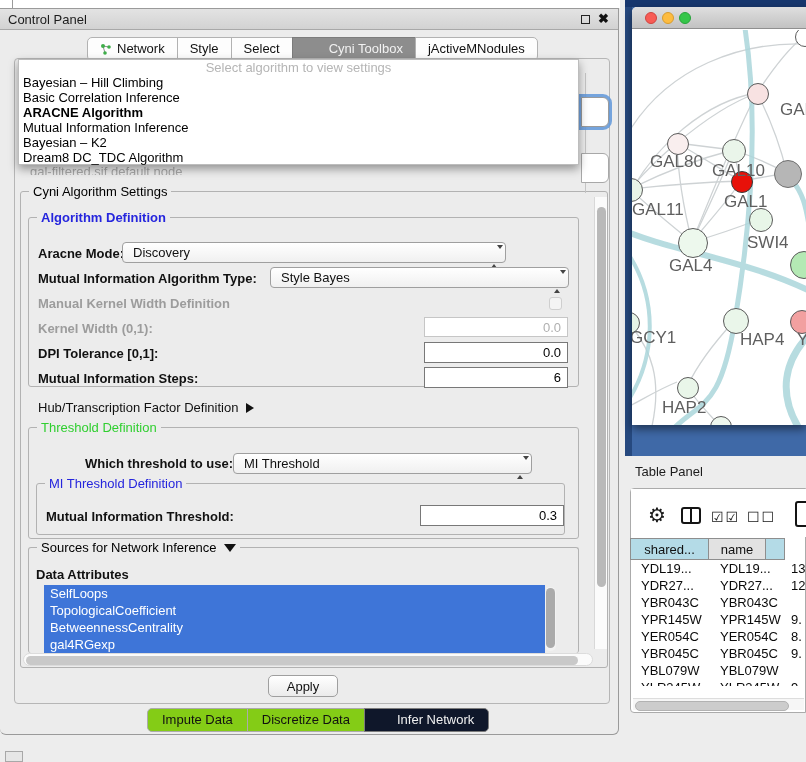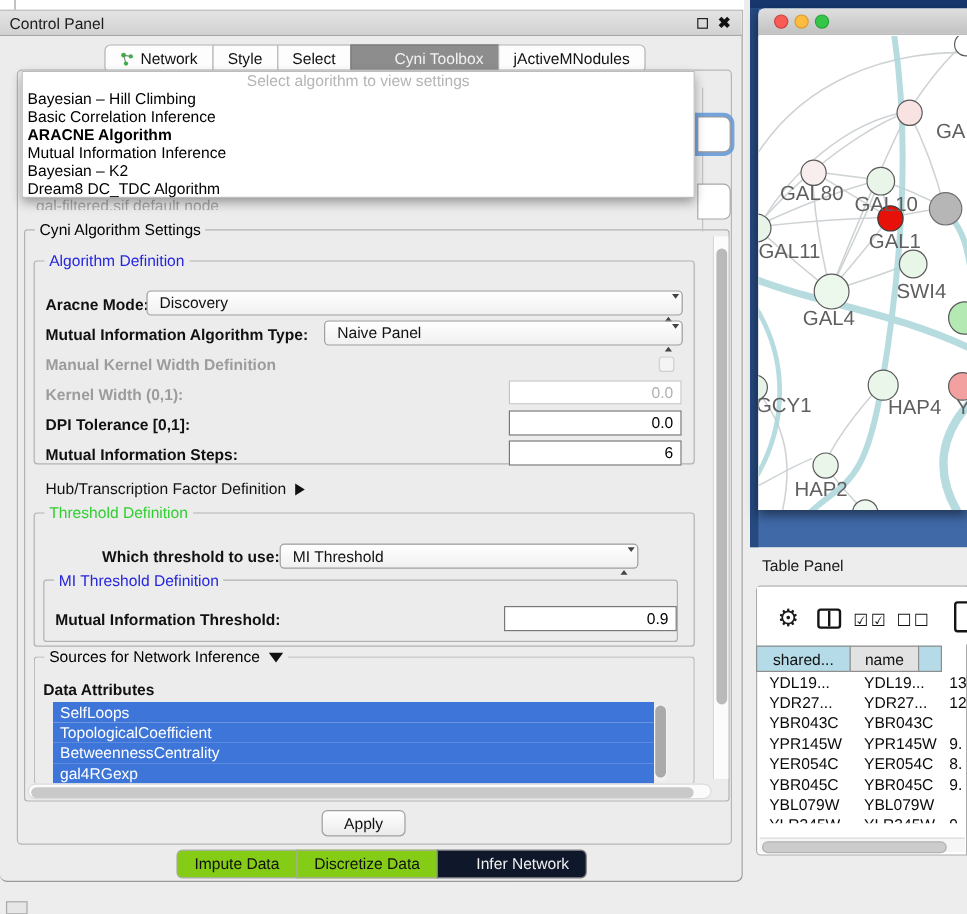--- a/index.html
+++ b/index.html
@@ -206,31 +206,31 @@
     <div class="dd-item bold">ARACNE Algorithm</div>
     <div class="dd-item">Mutual Information Inference</div>
     <div class="dd-item">Bayesian – K2</div>
     <div class="dd-item">Dream8 DC_TDC Algorithm</div>
   </div>
 
   <div class="abs group" style="left:20px;top:182px;width:588px;height:477px;">
     <span class="gtitle">Cyni Algorithm Settings</span>
   </div>
 
-  <div class="abs group" style="left:28px;top:208px;width:551px;height:170px;">
+  <div class="abs group" style="left:28px;top:208px;width:551px;height:170px;font-weight:bold;">
     <span class="gtitle blue">Algorithm Definition</span>
   </div>
   <span class="abs lbl" style="left:38px;top:237px;">Aracne Mode:</span>
-  <div class="abs combo" style="left:122px;top:233px;width:447px;height:21px;">
+  <div class="abs combo" style="left:122px;top:233px;width:384px;height:21px;">
     <span>Discovery</span>
     <span class="stepper"><span class="up"></span><span class="dn"></span></span>
   </div>
   <span class="abs lbl" style="left:38px;top:262px;">Mutual Information Algorithm Type:</span>
   <div class="abs combo" style="left:270px;top:258px;width:299px;height:21px;">
-    <span>Naive Panel</span>
+    <span>Style Bayes</span>
     <span class="stepper"><span class="up"></span><span class="dn"></span></span>
   </div>
   <span class="abs lbl dis" style="left:38px;top:287px;">Manual Kernel Width Definition</span>
   <div class="abs checkbox" style="left:549px;top:288px;"></div>
   <span class="abs lbl dis" style="left:38px;top:312px;">Kernel Width (0,1):</span>
   <div class="abs field dis" style="left:424px;top:308px;width:144px;height:20px;">0.0</div>
   <span class="abs lbl" style="left:38px;top:337px;">DPI Tolerance [0,1]:</span>
   <div class="abs field" style="left:424px;top:333px;width:144px;height:21px;">0.0</div>
   <span class="abs lbl" style="left:38px;top:362px;">Mutual Information Steps:</span>
   <div class="abs field" style="left:424px;top:358px;width:144px;height:21px;">6</div>
@@ -244,21 +244,21 @@
   </div>
   <span class="abs lbl" style="left:85px;top:447px;">Which threshold to use:</span>
   <div class="abs combo" style="left:233px;top:444px;width:299px;height:21px;">
     <span>MI Threshold</span>
     <span class="stepper"><span class="up"></span><span class="dn"></span></span>
   </div>
   <div class="abs group" style="left:36px;top:474px;width:529px;height:52px;">
     <span class="gtitle blue">MI Threshold Definition</span>
   </div>
   <span class="abs lbl" style="left:46px;top:500px;">Mutual Information Threshold:</span>
-  <div class="abs field" style="left:420px;top:496px;width:144px;height:21px;">0.9</div>
+  <div class="abs field" style="left:420px;top:496px;width:144px;height:21px;">0.3</div>
 
   <div class="abs group" style="left:28px;top:538px;width:551px;height:106px;border-bottom:none;">
     <span class="gtitle"><span>Sources for Network Inference</span><span class="tri-down"></span></span>
   </div>
   <span class="abs lbl" style="left:36px;top:558px;">Data Attributes</span>
   <div class="abs attr-list">
     <div class="attr-item">SelfLoops</div>
     <div class="attr-item">TopologicalCoefficient</div>
     <div class="attr-item">BetweennessCentrality</div>
     <div class="attr-item">gal4RGexp</div>

